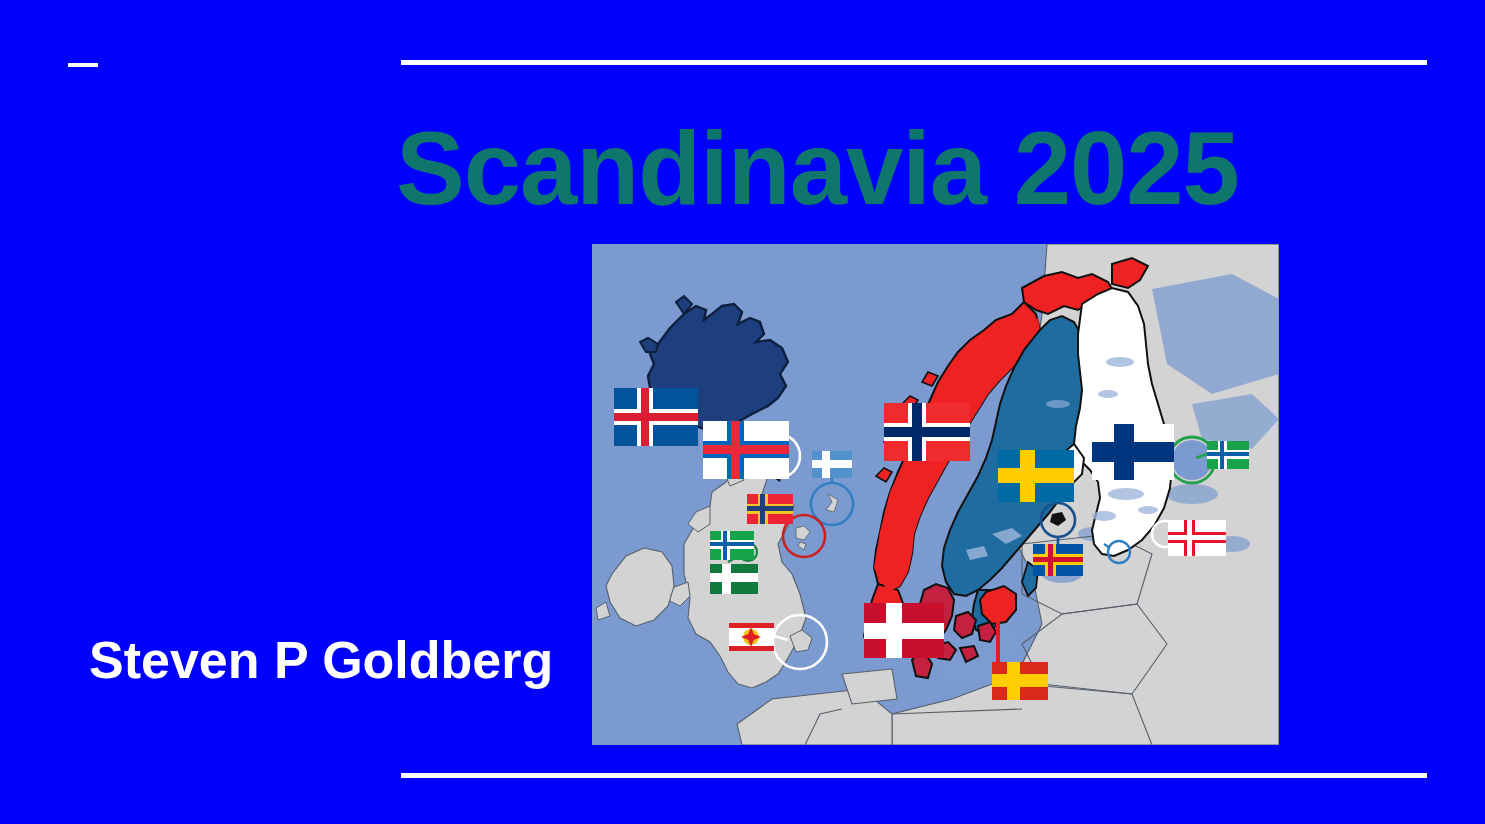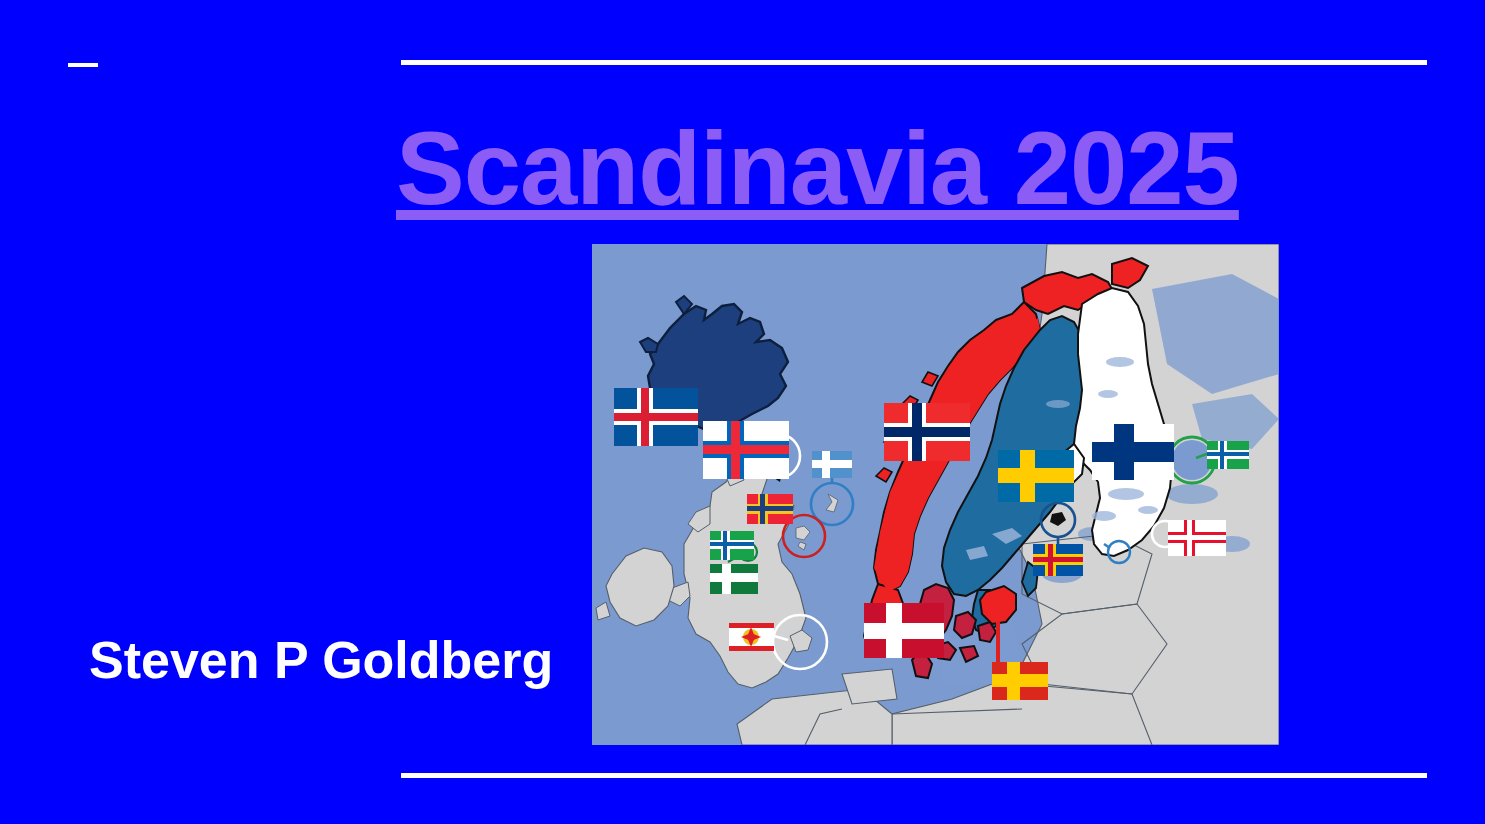--- a/index.html
+++ b/index.html
@@ -43,25 +43,24 @@
     height: 4px;
     background: #ffffff;
   }
   .slide-title {
     position: absolute;
     left: 396px;
     top: 108px;
     width: 1040px;
     font-size: 103px;
     font-weight: bold;
-    color: #8b5cf6;
+    color: #0f766e;
     letter-spacing: -1px;
     line-height: 1.18;
     white-space: nowrap;
-    text-decoration: underline;
   }
   .slide-subtitle {
     position: absolute;
     left: 89px;
     top: 630px;
     font-size: 52px;
     font-weight: bold;
     color: #ffffff;
     letter-spacing: 0px;
     white-space: nowrap;

